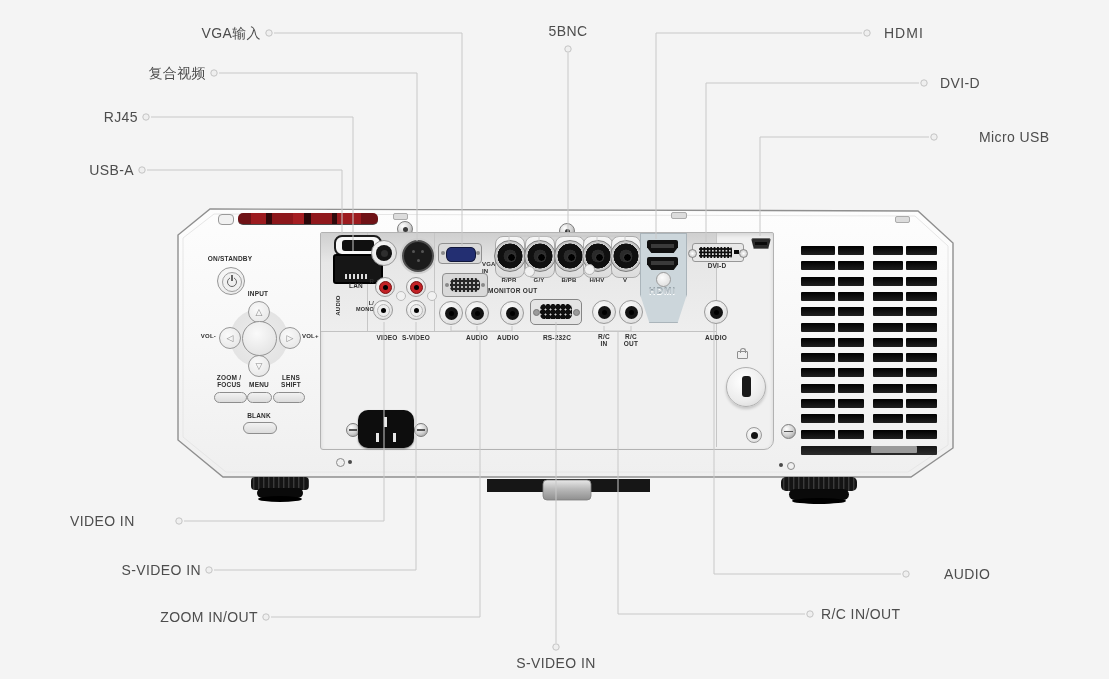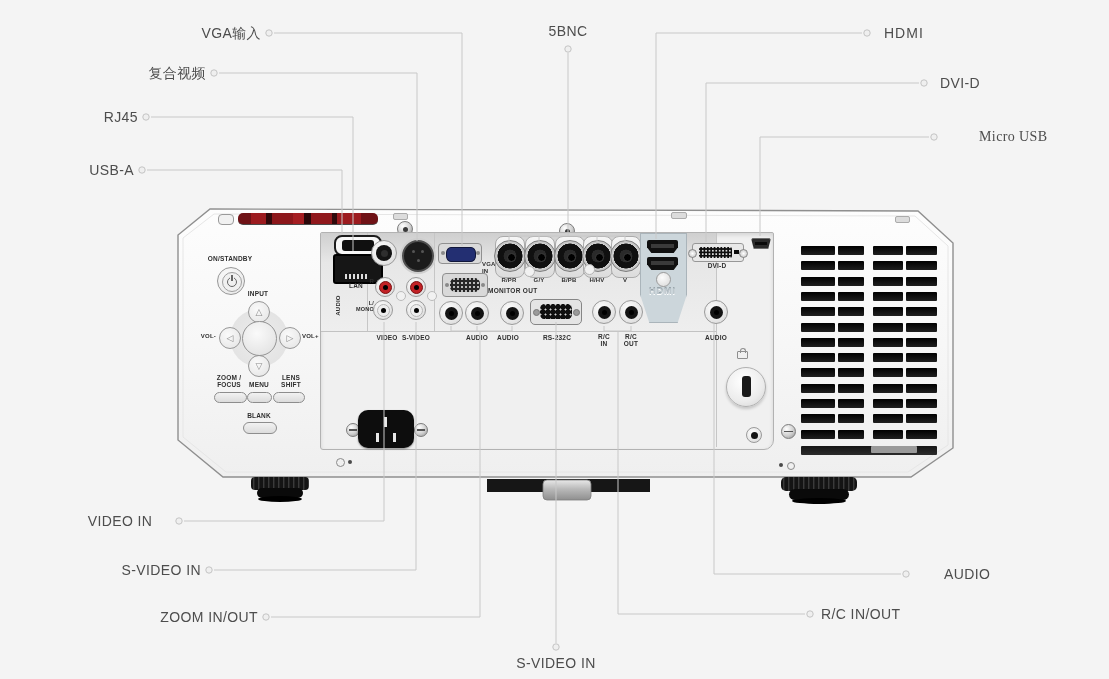--- a/index.html
+++ b/index.html
@@ -391,21 +391,21 @@
     </g>
   </svg>
 
   <div class="callout" style="left:161px;top:25px;width:100px;text-align:right;">VGA输入</div>
   <div class="callout" style="left:106px;top:65px;width:100px;text-align:right;">复合视频</div>
   <div class="callout" style="left:38px;top:109px;width:100px;text-align:right;">RJ45</div>
   <div class="callout" style="left:34px;top:162px;width:100px;text-align:right;">USB-A</div>
   <div class="callout" style="left:518px;top:23px;width:100px;text-align:center;">5BNC</div>
   <div class="callout" style="left:884px;top:25px;letter-spacing:1px;">HDMI</div>
   <div class="callout" style="left:940px;top:75px;">DVI-D</div>
-  <div class="callout" style="left:979px;top:129px;font-family:Liberation Serif, serif;">Micro USB</div>
-  <div class="callout" style="left:70px;top:513px;width:100px;text-align:center;">VIDEO IN</div>
+  <div class="callout" style="left:979px;top:129px;">Micro USB</div>
+  <div class="callout" style="left:70px;top:513px;width:100px;text-align:left;">VIDEO IN</div>
   <div class="callout" style="left:101px;top:562px;width:100px;text-align:right;">S-VIDEO IN</div>
   <div class="callout" style="left:138px;top:609px;width:120px;text-align:right;">ZOOM IN/OUT</div>
   <div class="callout" style="left:506px;top:655px;width:100px;text-align:center;">S-VIDEO IN</div>
   <div class="callout" style="left:944px;top:566px;">AUDIO</div>
   <div class="callout" style="left:821px;top:606px;">R/C IN/OUT</div>
 
 </div>
 
 </body></html>

